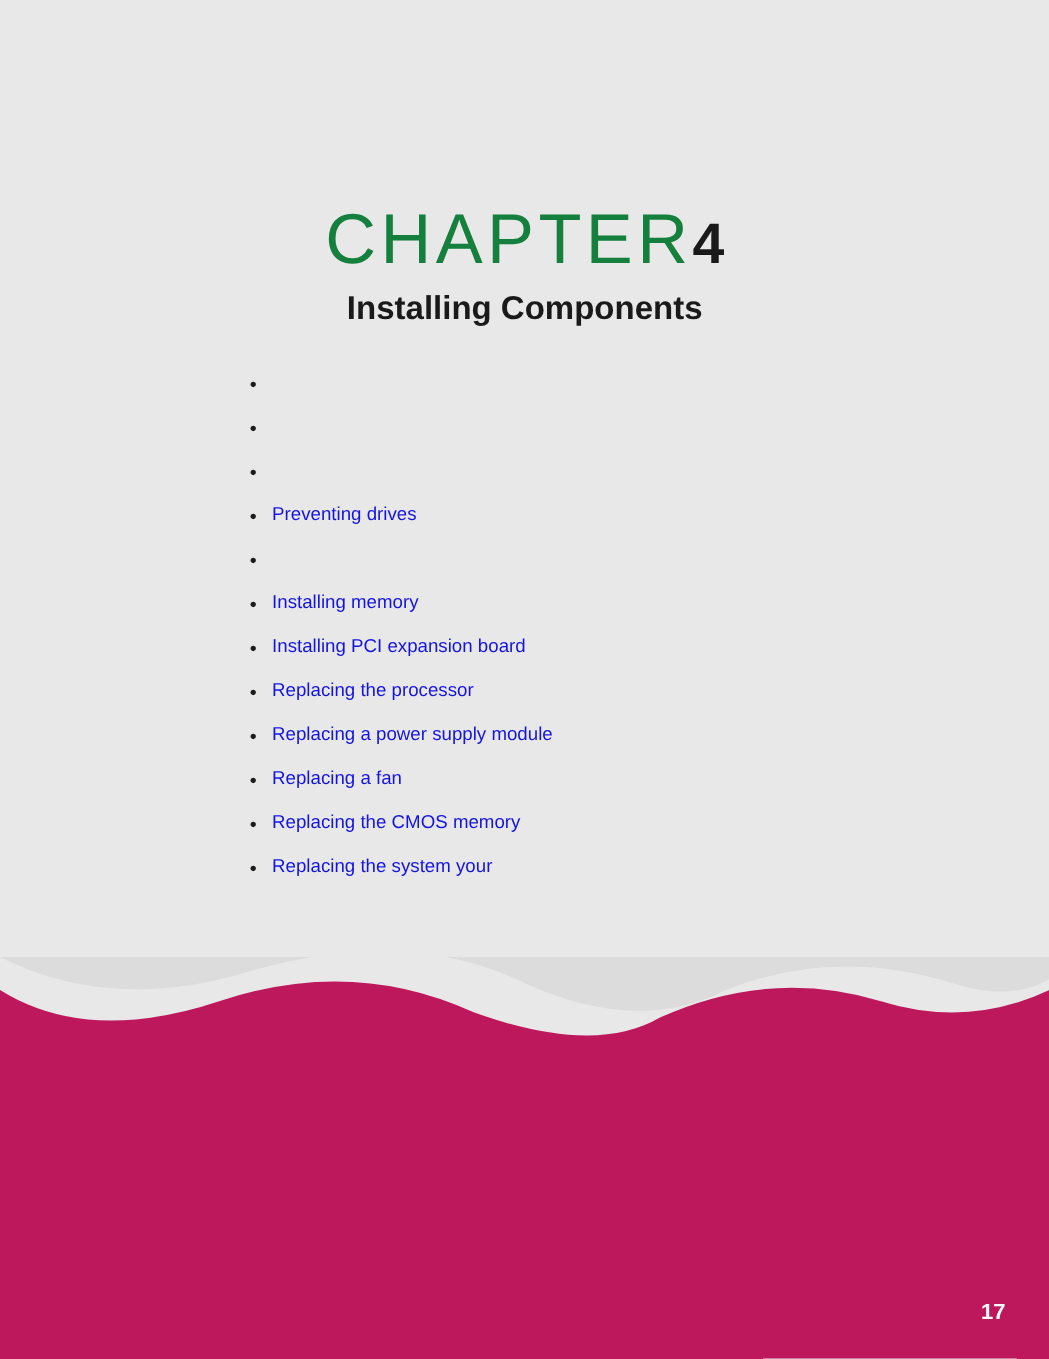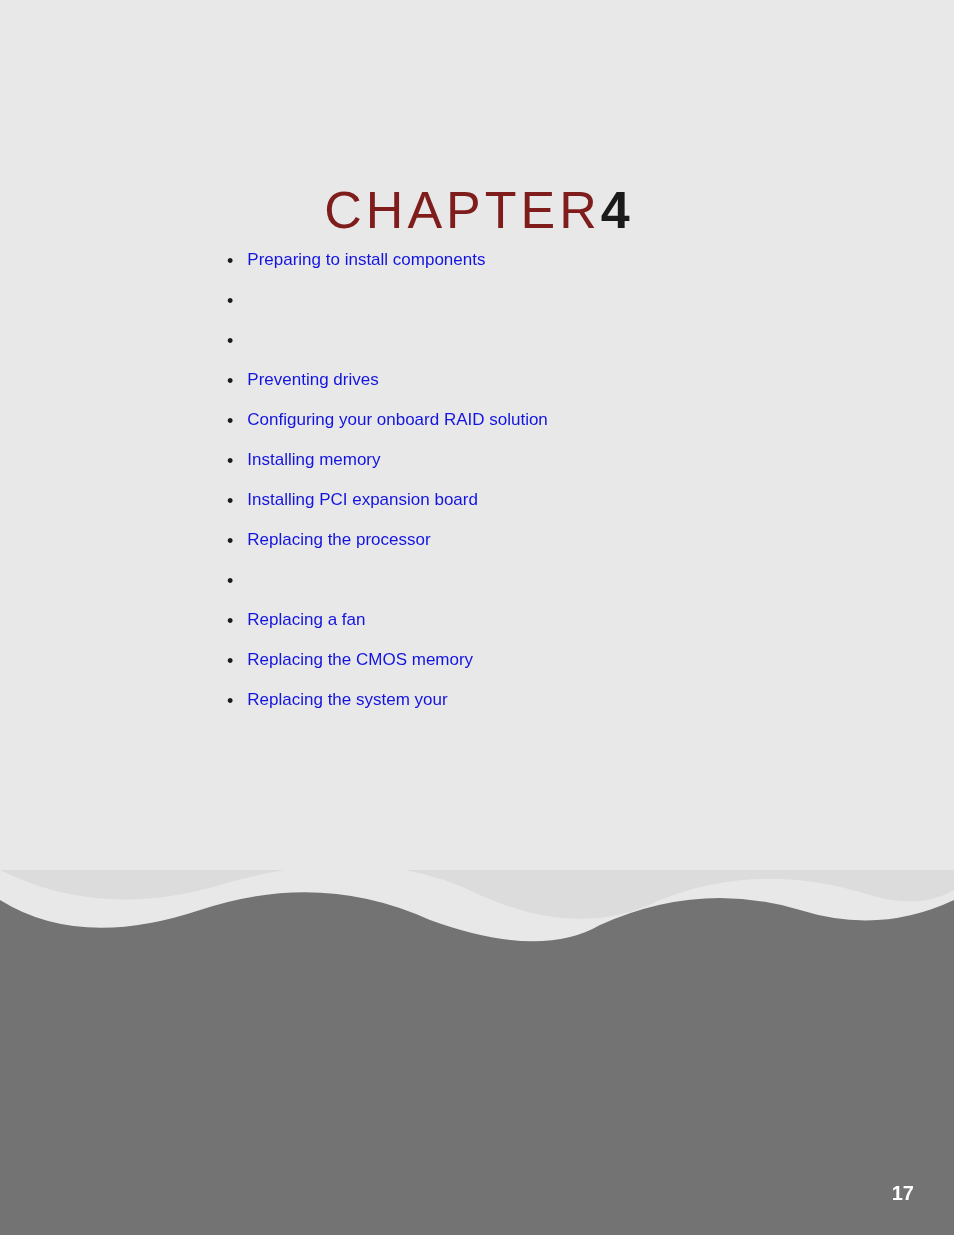--- a/index.html
+++ b/index.html
@@ -27,23 +27,23 @@
       align-items: center;
       padding-top: 180px;
     }
 
     .chapter-heading {
       text-align: center;
       margin-bottom: 10px;
     }
 
     .chapter-text {
-      font-size: 52px;
+      font-size: 64px;
       font-weight: 300;
-      color: #7f1d1d;
+      color: #15803d;
       letter-spacing: 4px;
       font-family: Arial, sans-serif;
       margin-top: 43px;
     }
 
     .chapter-number {
       font-size: 52px;
       font-weight: 900;
       color: #1a1a1a;
       font-family: Arial, sans-serif;
@@ -84,21 +84,21 @@
       color: #1414e0;
       text-decoration: none;
       font-size: 17px;
       font-family: Arial, sans-serif;
     }
 
     
     .footer-section {
       width: 100%;
       height: 365px;
-      background-color: #737373;
+      background-color: #be185d;
       position: relative;
       overflow: hidden;
     }
 
     .page-number {
       position: absolute;
       bottom: 30px;
       right: 40px;
       color: #ffffff;
       font-size: 20px;
@@ -114,54 +114,54 @@
       width: 100%;
     }
   </style>
 </head>
 <body>
 
 <div class="page-content">
   <div class="chapter-heading">
     <span class="chapter-text">CHAPTER</span><span class="chapter-number">4</span>
   </div>
+  <div class="chapter-subtitle">Installing Components</div>
 
   <ul class="toc-list">
     <li>
       <span class="bullet">•</span>
-      <a class="toc-link" href="#">Preparing to install components</a>
     </li>
     <li>
       <span class="bullet">•</span>
     </li>
     <li>
       <span class="bullet">•</span>
     </li>
     <li>
       <span class="bullet">•</span>
       <a class="toc-link" href="#">Preventing drives</a>
     </li>
     <li>
       <span class="bullet">•</span>
-      <a class="toc-link" href="#">Configuring your onboard RAID solution</a>
     </li>
     <li>
       <span class="bullet">•</span>
       <a class="toc-link" href="#">Installing memory</a>
     </li>
     <li>
       <span class="bullet">•</span>
       <a class="toc-link" href="#">Installing PCI expansion board</a>
     </li>
     <li>
       <span class="bullet">•</span>
       <a class="toc-link" href="#">Replacing the processor</a>
     </li>
     <li>
       <span class="bullet">•</span>
+      <a class="toc-link" href="#">Replacing a power supply module</a>
     </li>
     <li>
       <span class="bullet">•</span>
       <a class="toc-link" href="#">Replacing a fan</a>
     </li>
     <li>
       <span class="bullet">•</span>
       <a class="toc-link" href="#">Replacing the CMOS memory</a>
     </li>
     <li>

